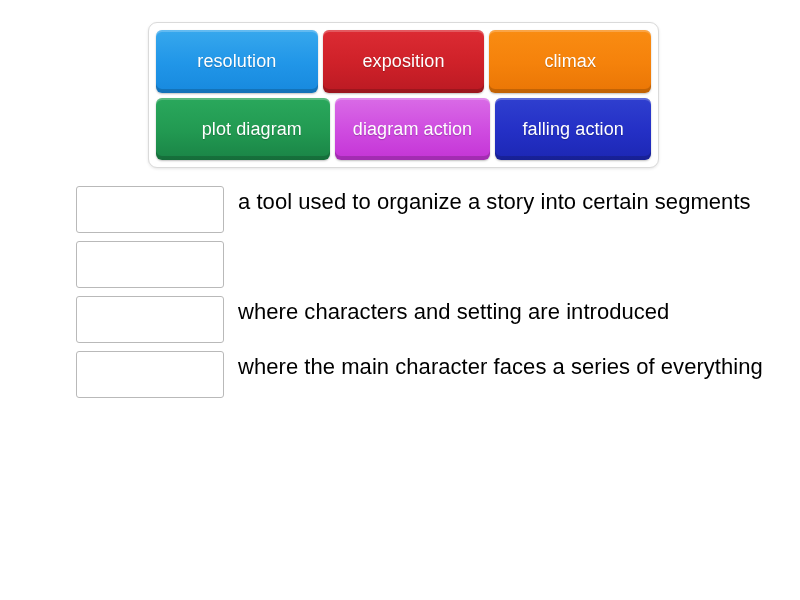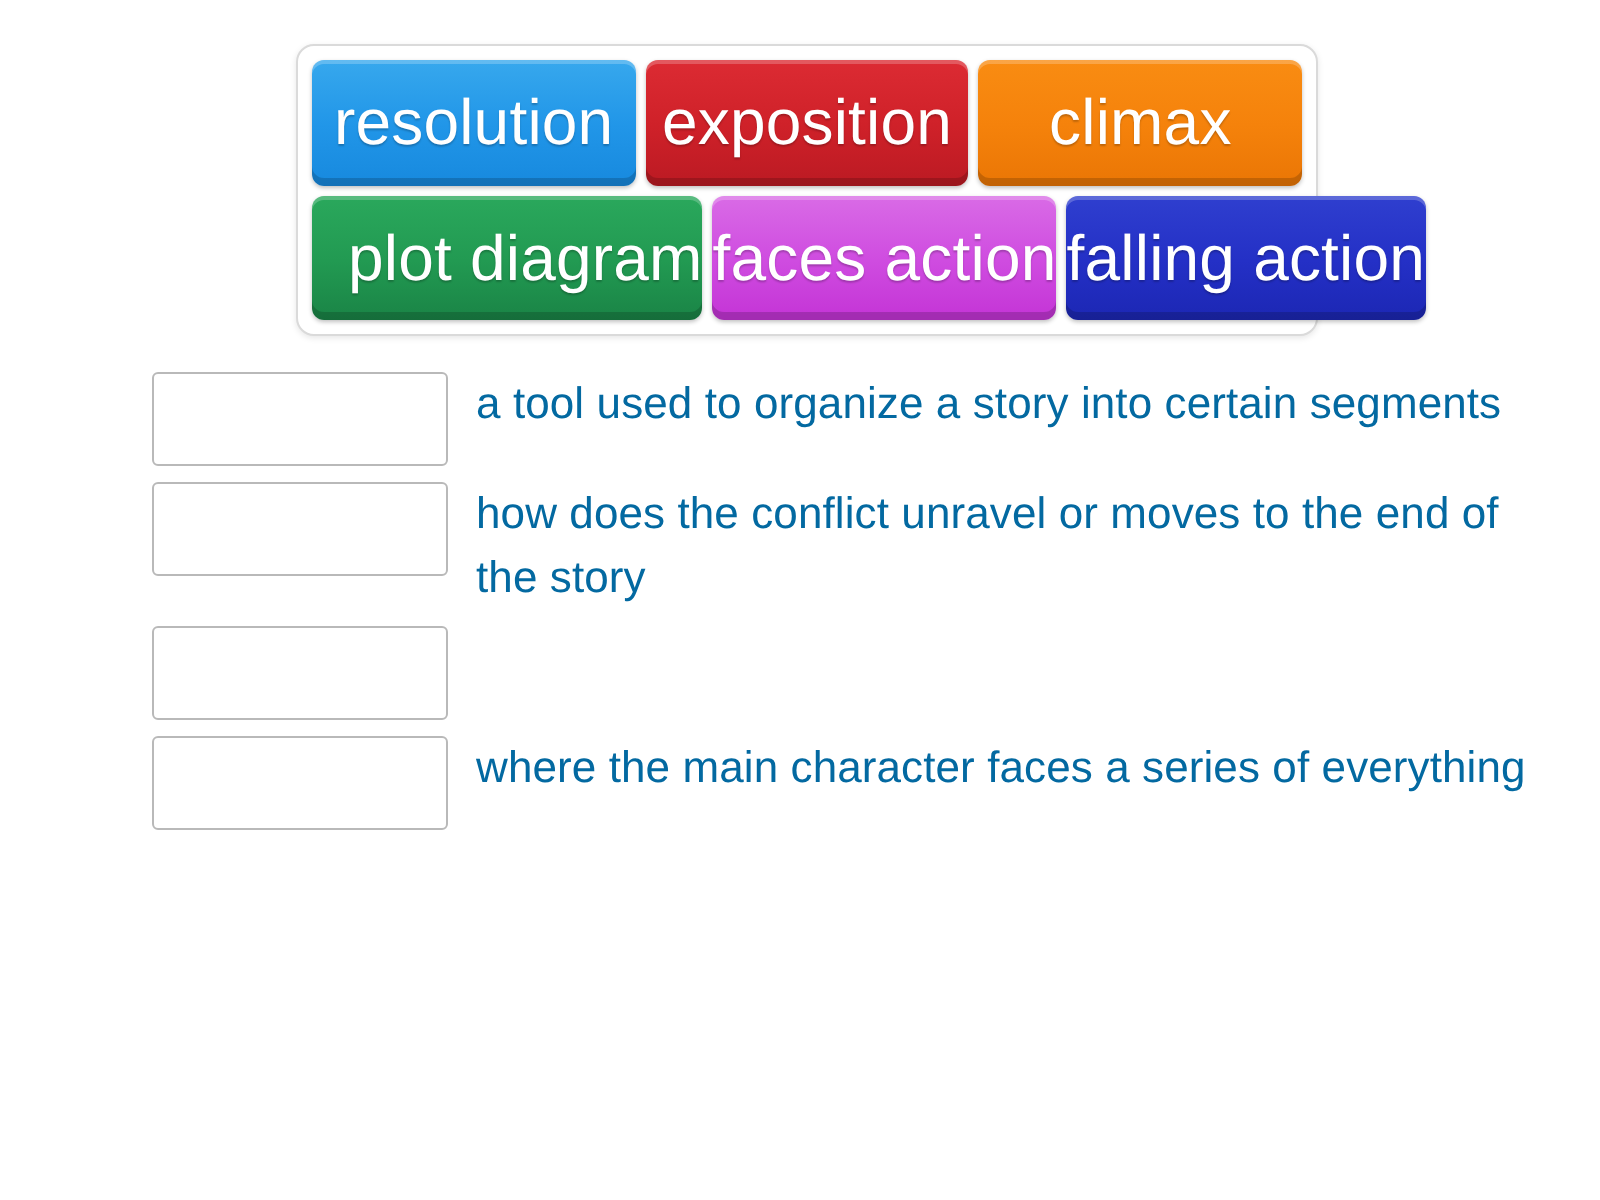--- a/index.html
+++ b/index.html
@@ -43,21 +43,21 @@
     height: 63px;
   }
 
   .tile {
     flex: 1 1 0;
     border-radius: 6px;
     display: flex;
     align-items: center;
     justify-content: center;
     color: #ffffff;
-    font-size: 32px;
+    font-size: 18px;
     line-height: 1;
     letter-spacing: 0.1px;
     white-space: nowrap;
     cursor: grab;
     user-select: none;
     text-shadow: 0 1px 1px rgba(0,0,0,0.22);
     box-shadow: inset 0 -4px 0 rgba(0,0,0,0.17),
                 inset 0 2px 0 rgba(255,255,255,0.22),
                 0 1px 2px rgba(0,0,0,0.25);
   }
@@ -91,61 +91,61 @@
     border: 1px solid #b9b9b9;
     border-radius: 3px;
     cursor: pointer;
   }
 
   .definition {
     flex: 1 1 auto;
     margin-left: 14px;
     font-size: 22px;
     line-height: 32px;
-    color: #0369a1;
+    color: #000000;
     letter-spacing: 0.05px;
   }
 
   .definition.one-line { padding-top: 8px; }
 </style>
 </head>
 <body>
 
 <div id="page">
 
   <div id="tile-bank">
 
     <div class="tile-row">
       <div class="tile tile-blue">resolution</div>
       <div class="tile tile-red">exposition</div>
       <div class="tile tile-orange">climax</div>
     </div>
 
     <div class="tile-row">
       <div class="tile tile-green">plot diagram</div>
-      <div class="tile tile-magenta">faces action</div>
+      <div class="tile tile-magenta">diagram action</div>
       <div class="tile tile-navy">falling action</div>
     </div>
 
   </div>
 
   <div id="qa-list">
 
     <div class="qa-row">
       <div class="drop-zone"></div>
       <div class="definition">a tool used to organize a story into certain segments</div>
     </div>
 
     <div class="qa-row">
       <div class="drop-zone"></div>
-      <div class="definition">how does the conflict unravel or moves to the end of the story</div>
     </div>
 
     <div class="qa-row">
       <div class="drop-zone"></div>
+      <div class="definition">where characters and setting are introduced</div>
     </div>
 
 
 
     <div class="qa-row">
       <div class="drop-zone"></div>
       <div class="definition">where the main character faces a series of everything</div>
     </div>
 
   </div>

